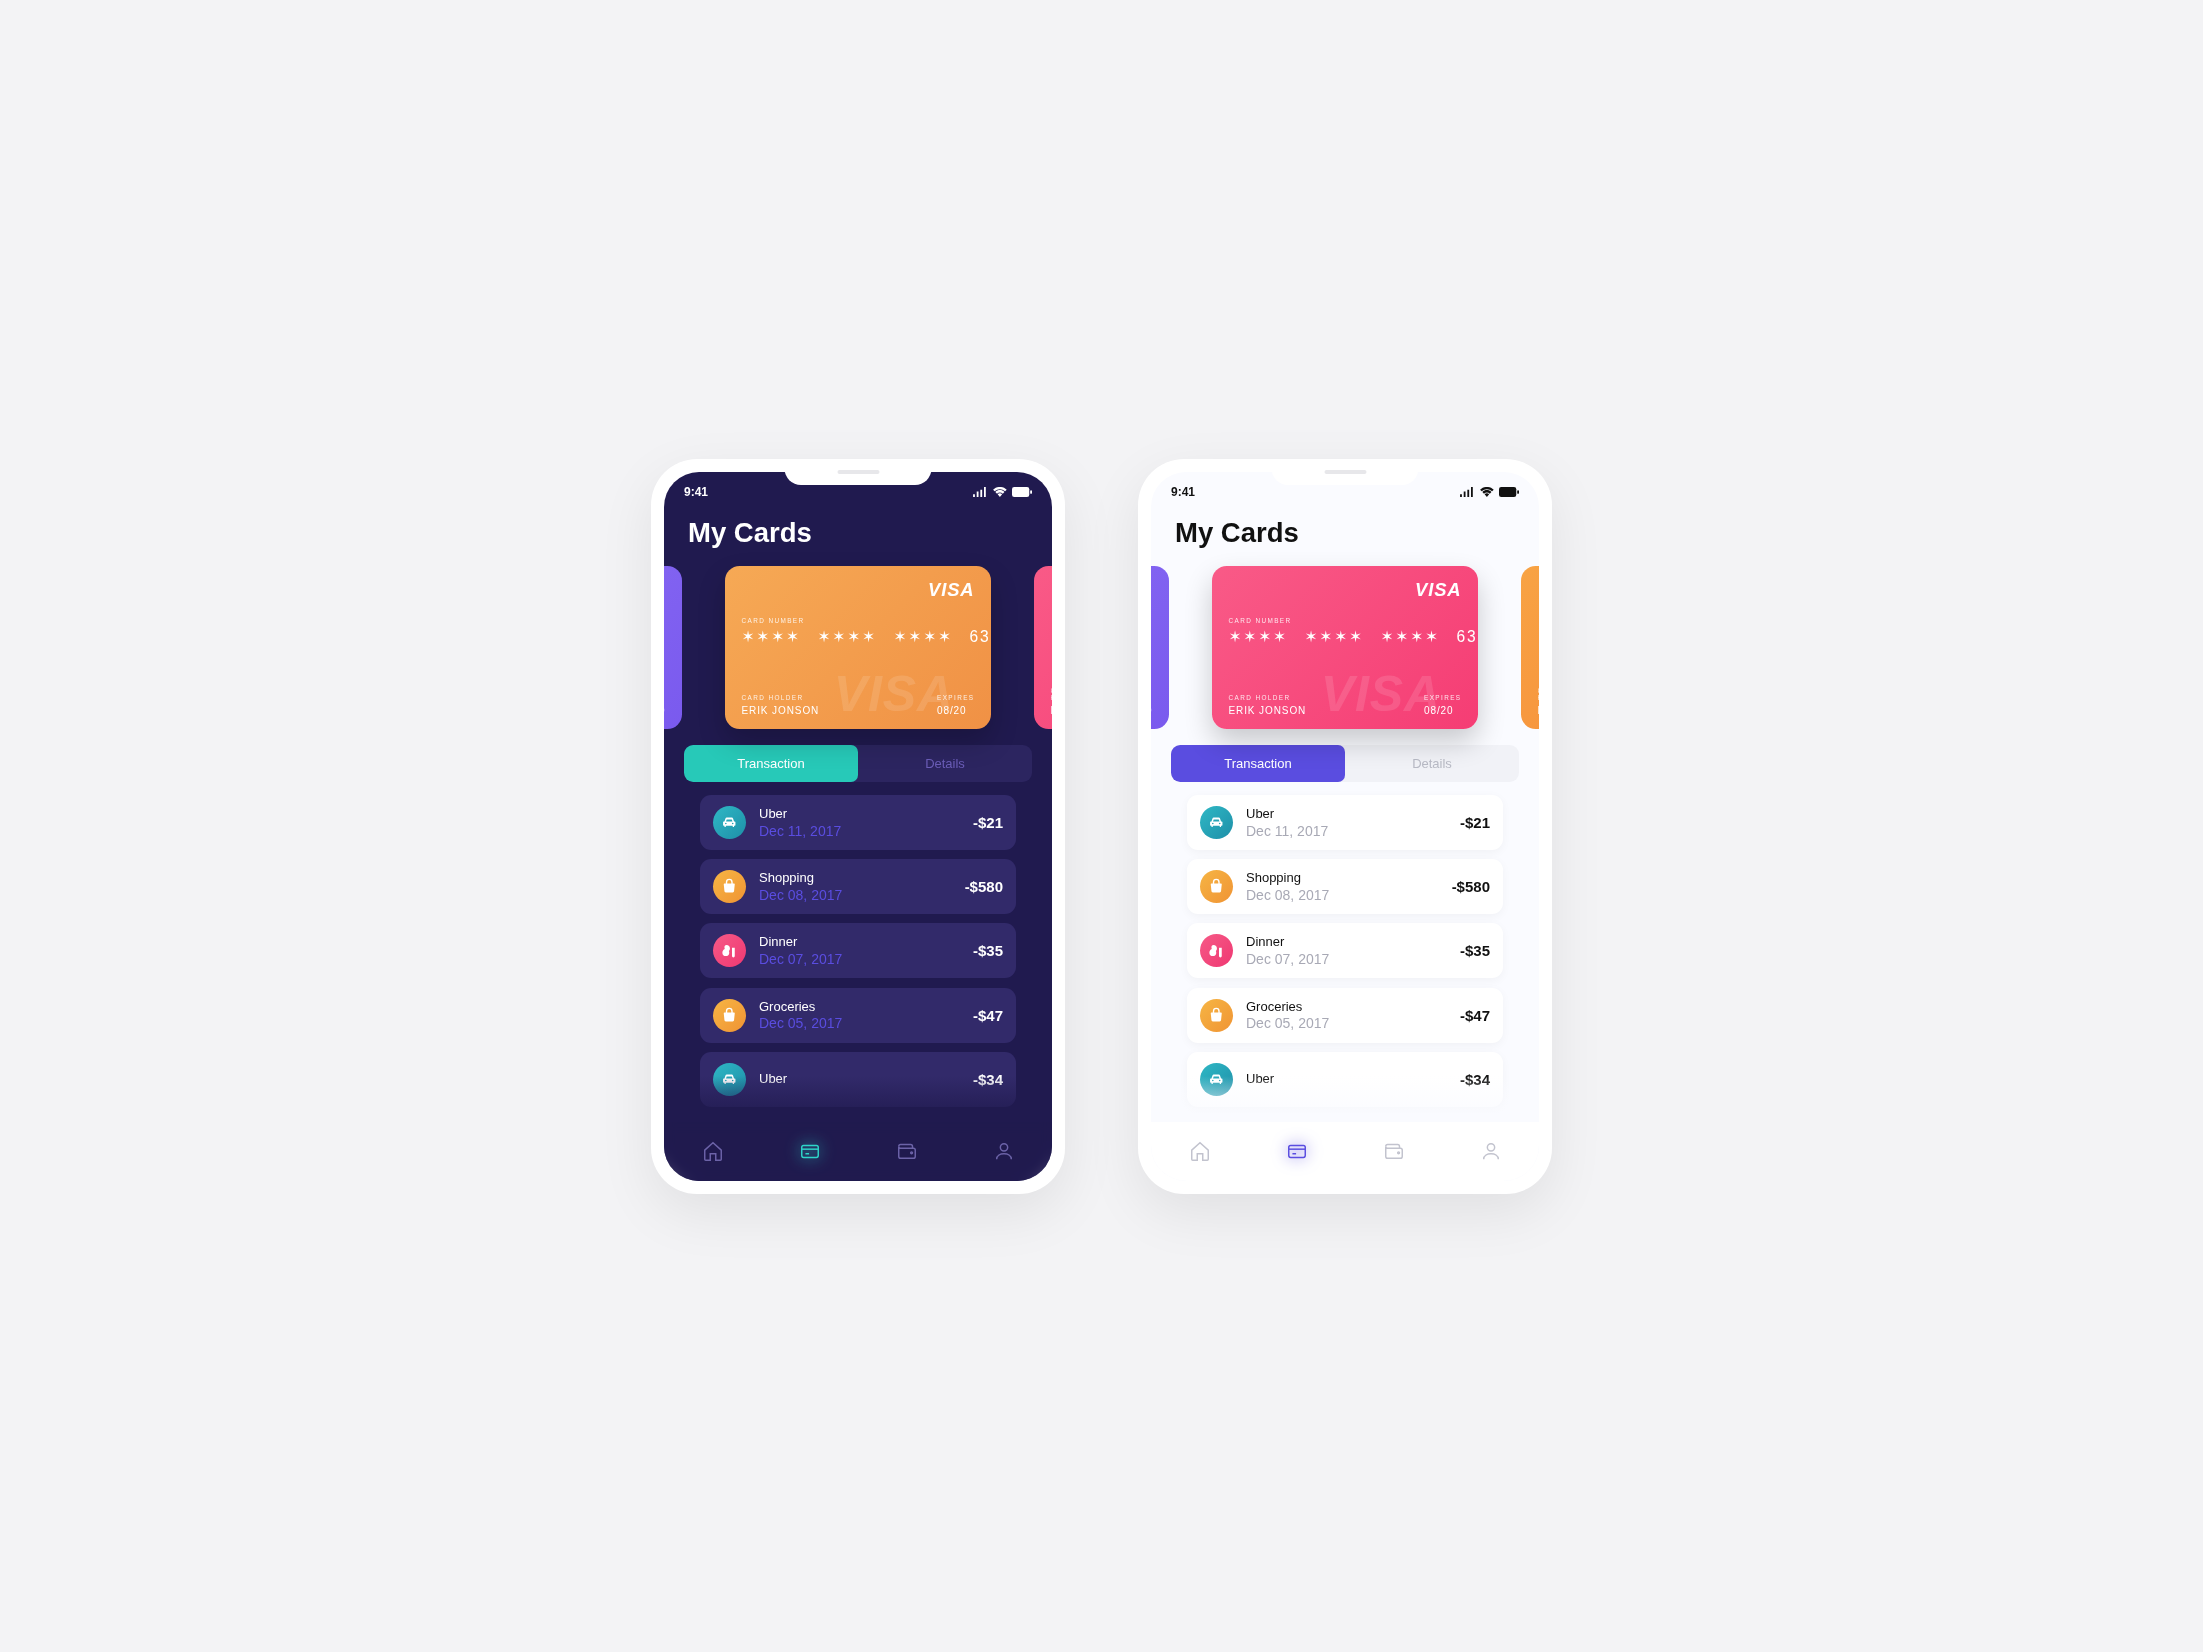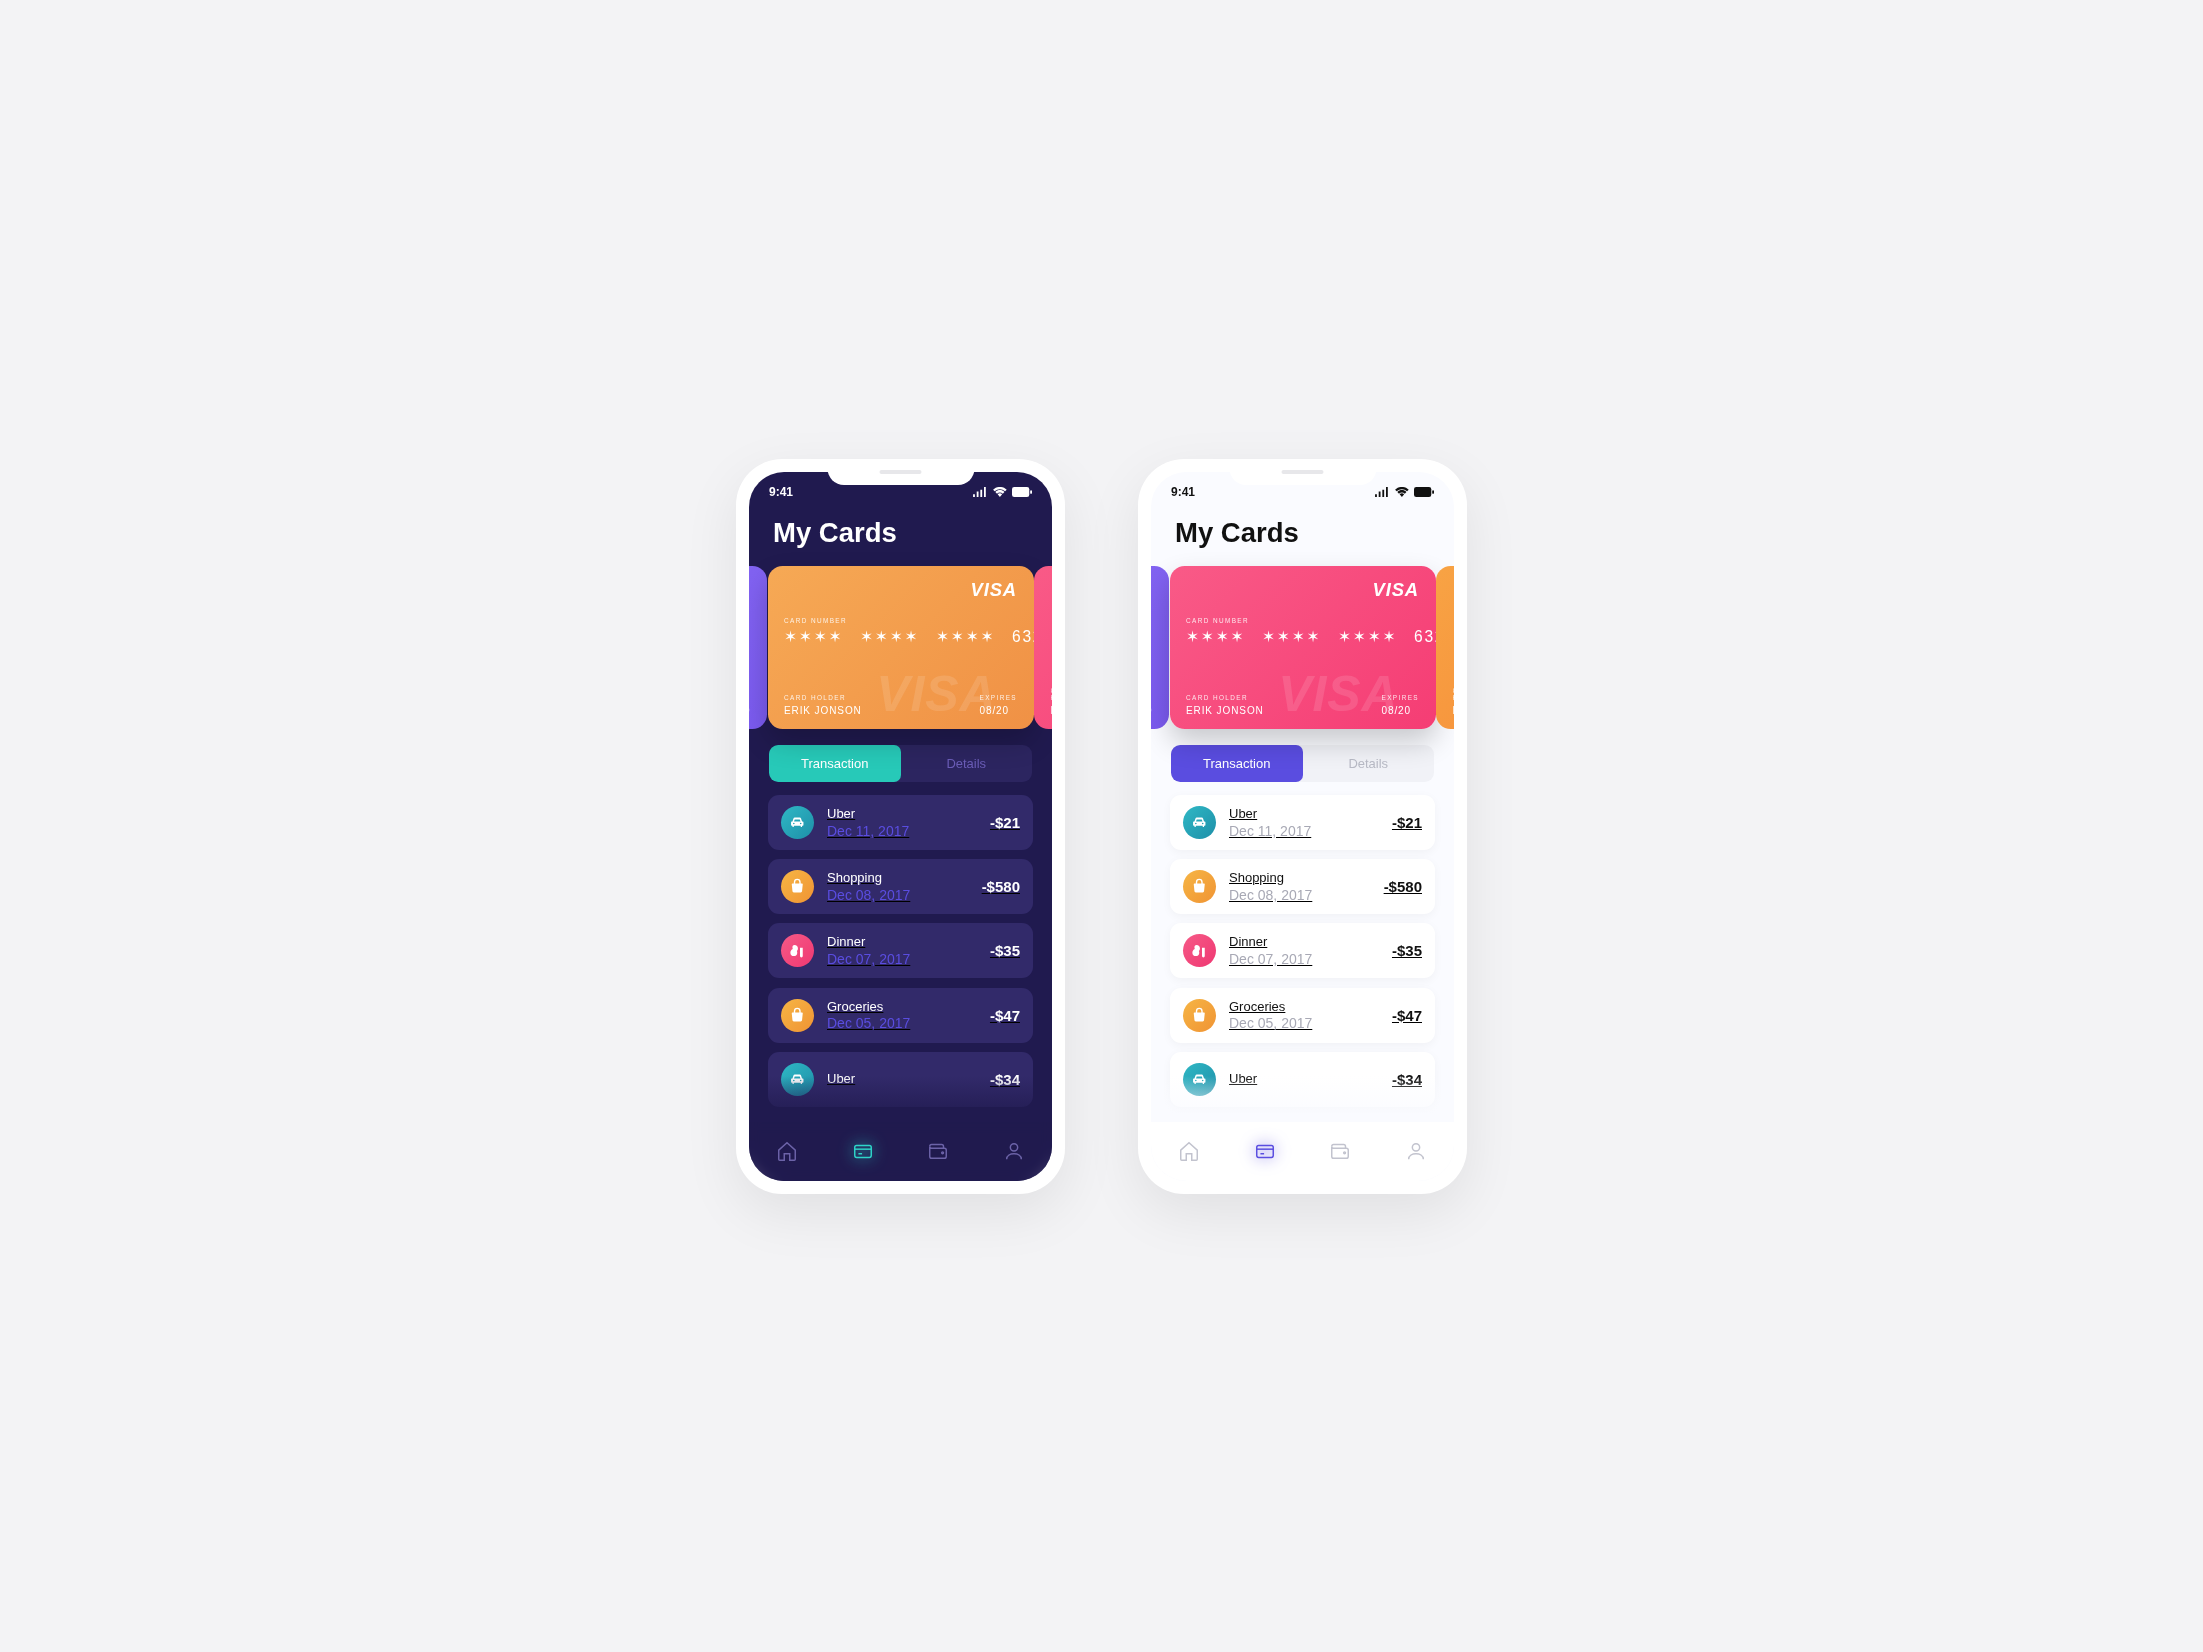--- a/index.html
+++ b/index.html
@@ -1,18 +1,18 @@
 <!DOCTYPE html>
 <html style="font-size:14.7px"><head>
 <meta charset="utf-8">
 <style>
 * { margin: 0; padding: 0; box-sizing: border-box; font-family: -apple-system, BlinkMacSystemFont, "Segoe UI", Helvetica, Arial, sans-serif; }
 body { background: #f3f3f5; display: flex; justify-content: center; align-items: center; min-height: 100vh; gap: 73px; padding: 37px; }
 
-.phone { width: 329px; height: 735px; background: #fff; border-radius: 46px; position: relative; padding: 13px; box-shadow: 0 18.4px 55px rgba(0,0,0,0.08); }
+.phone { width: 414px; height: 735px; background: #fff; border-radius: 46px; position: relative; padding: 13px; box-shadow: 0 18.4px 55px rgba(0,0,0,0.08); }
 .screen { width: 100%; height: 100%; border-radius: 35px; overflow: hidden; position: relative; }
 .screen.dark { background: #201a4f; }
 .screen.light { background: #fafbff; }
 
 .notch { position: absolute; top: 0; left: 50%; transform: translateX(-50%); width: 147px; height: 26px; background: #fff; border-radius: 0 0 16.5px 16.5px; z-index: 20; }
 .notch::after { content:""; position:absolute; left:50%; top:11px; transform:translateX(-50%); width:42px; height:4.6px; background:#e7e7ea; border-radius:2.8px; }
 
 .statusbar { display:flex; justify-content:space-between; align-items:center; padding: 13px 20px 5.5px; font-size:12px; font-weight:600; }
 .dark .statusbar { color:#fff; }
 .light .statusbar { color:#111; }
@@ -43,21 +43,21 @@
 .tabs { display:flex; margin: 0 20px; border-radius: 9.2px; overflow:hidden; }
 .dark .tabs { background:#2c2560; }
 .light .tabs { background:#f1f2f7; }
 .tab { flex:1; text-align:center; padding: 11px 0; font-size:13px; font-weight:500; cursor:pointer; }
 .dark .tab { color:#6b5db8; }
 .light .tab { color:#b8bac5; }
 .tab.active { border-radius:7px; }
 .dark .tab.active { background:#27c9b8; color:#fff; }
 .light .tab.active { background:#5a4de0; color:#fff; }
 
-.tx-list { padding: 13px 19px 0; display:flex; flex-direction:column; gap:9.2px; height: 331px; overflow:hidden;text-decoration:underline; }
+.tx-list { padding: 13px 36px 0; display:flex; flex-direction:column; gap:9.2px; height: 331px; overflow:hidden; }
 .tx { display:flex; align-items:center; padding: 11px 13px; border-radius: 11px; }
 .dark .tx { background:#322a6a; }
 .light .tx { background:#fff; box-shadow: 0 2.8px 9.2px rgba(0,0,0,0.04); }
 .tx-icon { width:33px; height:33px; border-radius:50%; display:flex; align-items:center; justify-content:center; margin-right:13px; flex-shrink:0; }
 .tx-icon.teal { background: linear-gradient(135deg,#2fb8c5,#1e8fa8); }
 .tx-icon.orange { background: linear-gradient(135deg,#f6b544,#f09434); }
 .tx-icon.pink { background: linear-gradient(135deg,#f65a87,#ef3872); }
 .tx-body { flex:1; }
 .tx-name { font-size:13px; font-weight:500; }
 .dark .tx-name { color:#fff; }

